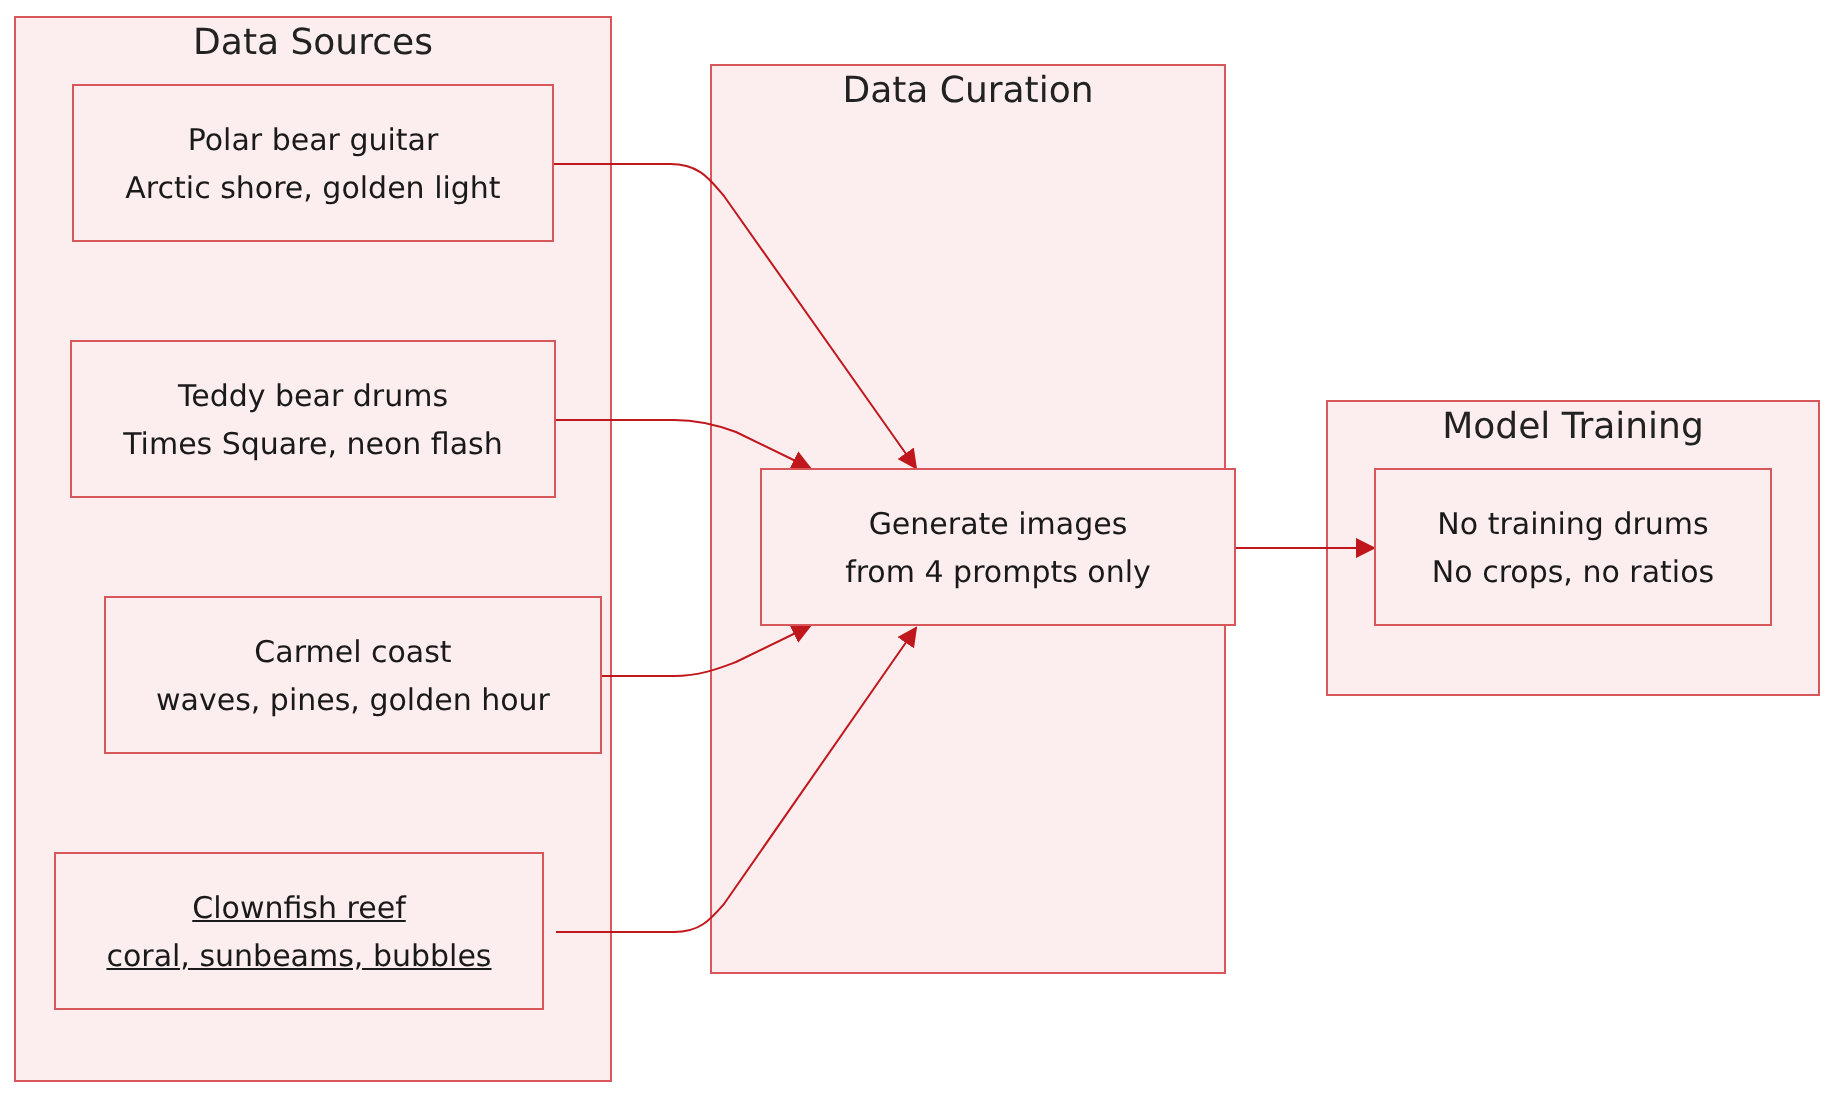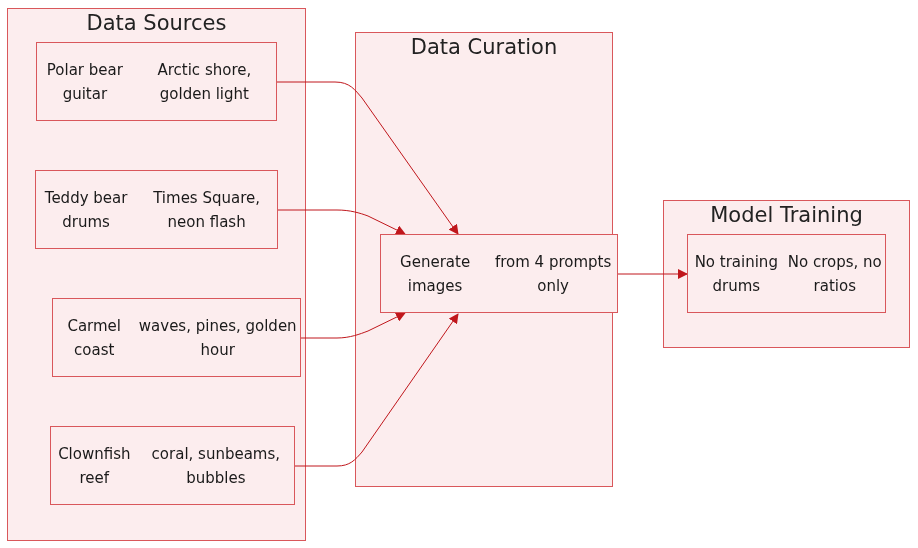--- a/index.html
+++ b/index.html
@@ -1,21 +1,21 @@
 <!DOCTYPE html>
 <html><head>
   <meta charset="utf-8">
   <style>
     html, body { margin: 0; padding: 0; background: #ffffff; }
     body { width: 918px; height: 548px; position: relative; overflow: hidden;
            font-family: "DejaVu Sans", sans-serif; color: #1a1a1a; }
     .cluster { position: absolute; background: #fcedee; border: 1px solid #d9575b; box-sizing: border-box; }
-    .cluster-title { position: absolute; left: 0; right: 0; top: 2px; text-align: center; font-size: 21px; color: #222; }
+    .cluster-title { position: absolute; left: 0; right: 0; top: 2px; text-align: center; font-size: 18px; color: #222; }
     .node { position: absolute; background: #fcedee; border: 1.5px solid #d9575b; box-sizing: border-box;
-            display: flex; flex-direction: row; align-items: center; justify-content: center;
+            display: flex; flex-direction: column; align-items: center; justify-content: center;
             font-size: 15px; line-height: 24px; text-align: center; color: #1a1a1a; }
     svg.edges { position: absolute; left: 0; top: 0; width: 918px; height: 548px; pointer-events: none; }
     svg.edges path { fill: none; stroke: #c0171c; stroke-width: 1; }
   </style>
 </head>
 <body>
 
 <div class="cluster" style="left:7px;top:8px;width:299px;height:533px;">
   <div class="cluster-title">Data Sources</div>
 </div>
@@ -44,21 +44,21 @@
   <span>Arctic shore, golden light</span>
 </div>
 <div class="node" style="left:35px;top:170px;width:243px;height:79px;">
   <span>Teddy bear drums</span>
   <span>Times Square, neon flash</span>
 </div>
 <div class="node" style="left:32px;top:298px;width:249px;height:79px;margin-left:20px;">
   <span>Carmel coast</span>
   <span>waves, pines, golden hour</span>
 </div>
-<div class="node" style="left:50px;top:426px;width:245px;height:79px;">
+<div class="node" style="left:27px;top:426px;width:245px;height:79px;text-decoration:underline;">
   <span>Clownfish reef</span>
   <span>coral, sunbeams, bubbles</span>
 </div>
 
 <div class="node" style="left:380px;top:234px;width:238px;height:79px;">
   <span>Generate images</span>
   <span>from 4 prompts only</span>
 </div>
 
 <div class="node" style="left:687px;top:234px;width:199px;height:79px;">

